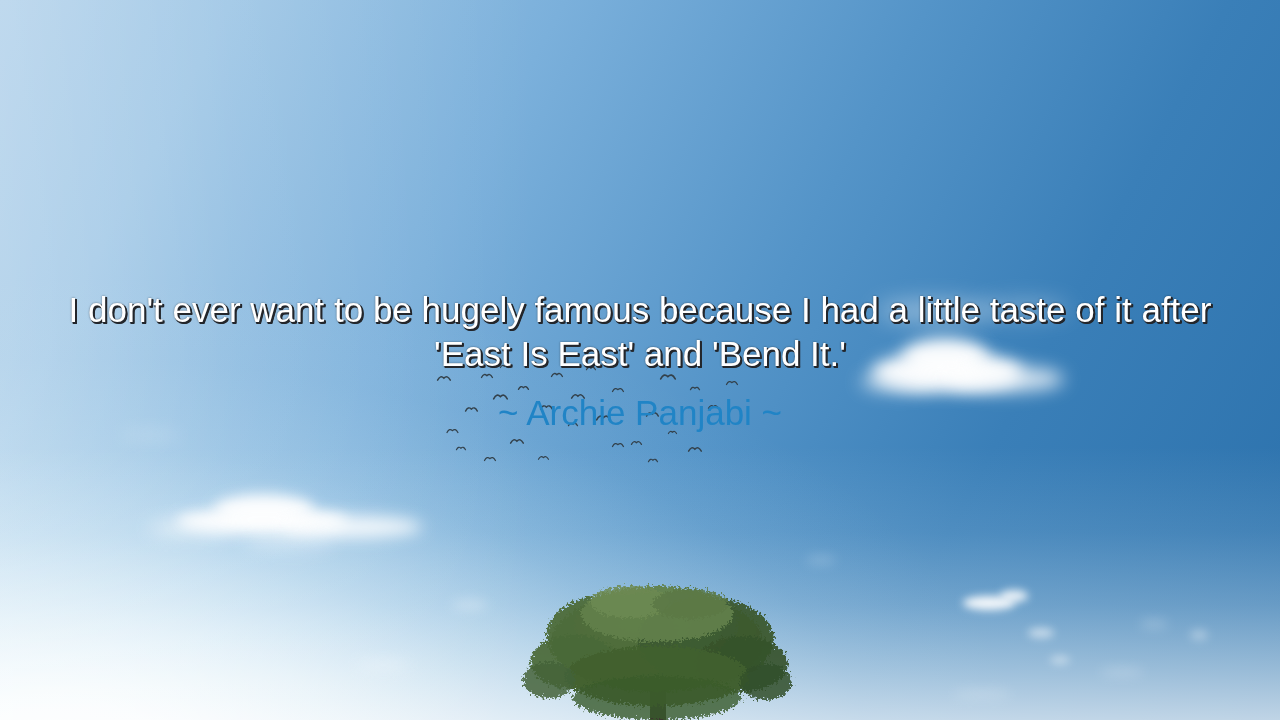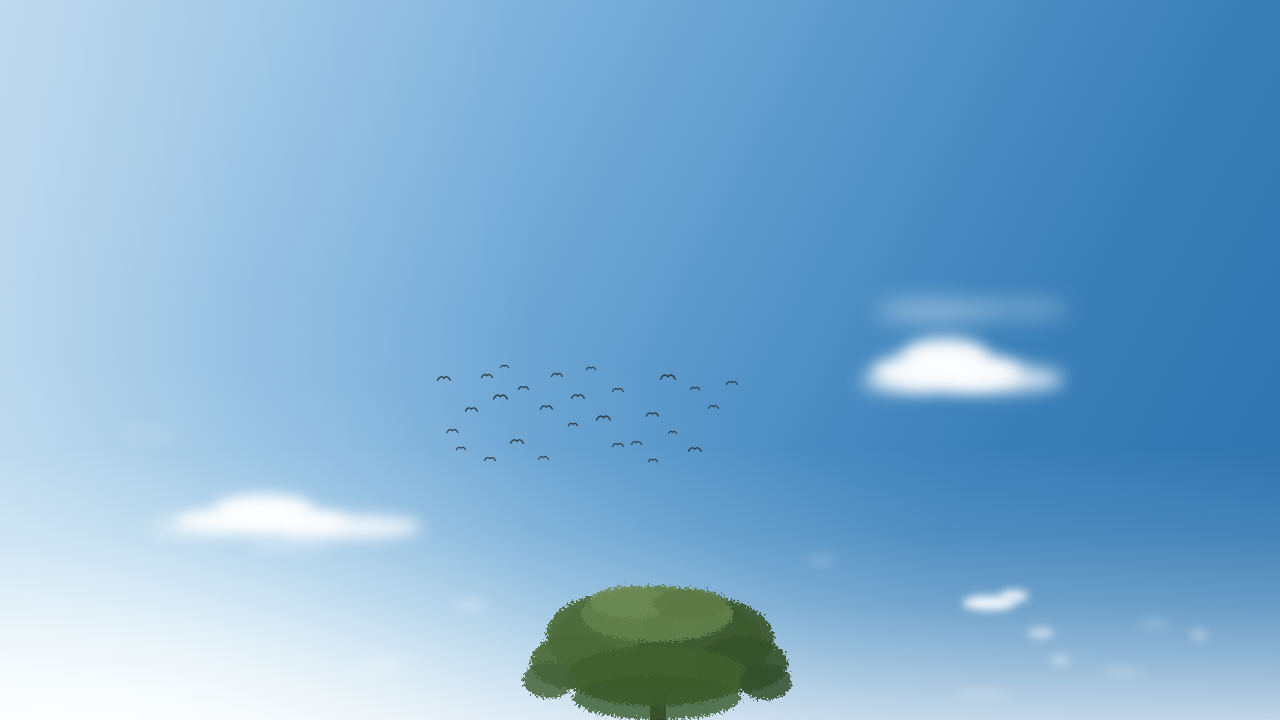--- a/index.html
+++ b/index.html
@@ -383,14 +383,18 @@
         <ellipse cx="657" cy="96" rx="92" ry="30" fill="#41602f" opacity="0.9"></ellipse>
         <ellipse cx="630" cy="22" rx="40" ry="16" fill="#6d8a52" opacity="0.85"></ellipse>
         <ellipse cx="690" cy="24" rx="38" ry="15" fill="#5a7845" opacity="0.85"></ellipse>
         <ellipse cx="549" cy="100" rx="26" ry="18" fill="#44633a" opacity="0.85"></ellipse>
         <ellipse cx="766" cy="102" rx="26" ry="18" fill="#32502a" opacity="0.85"></ellipse>
         <ellipse cx="657" cy="118" rx="84" ry="22" fill="#3a5a2c" opacity="0.8"></ellipse>
       </g>
     </svg>
   </div>
 
+  <div class="text-block">
+    <p class="quote-text">I don't ever want to be hugely famous because I had a little taste of it after 'East Is East' and 'Bend It.'</p>
+    <p class="author-text">~ Archie Panjabi ~</p>
+  </div>
 
 </div>
 
 </body></html>

